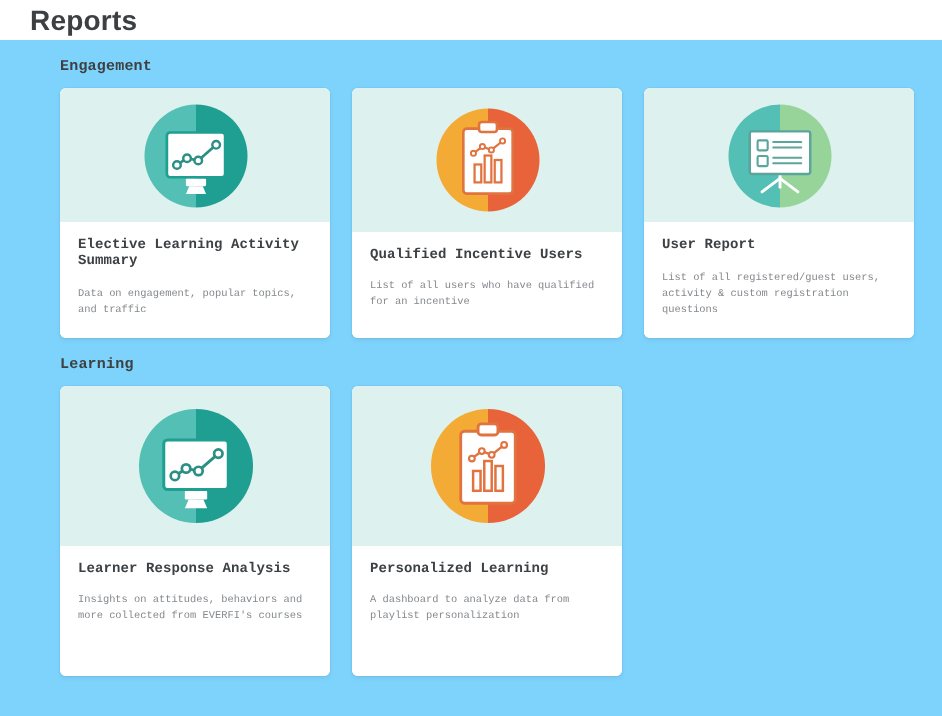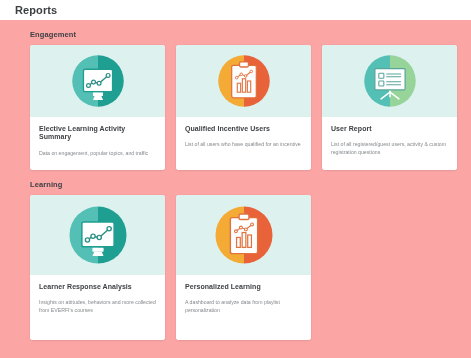--- a/index.html
+++ b/index.html
@@ -25,34 +25,35 @@
   
   .topbar {
     height: 20px;
     background: #ffffff;
     display: flex;
     align-items: center;
     padding-left: 15px;
     box-sizing: border-box;
   }
   .topbar-title {
-    font-size: 11px;
+    font-size: 14px;
     font-weight: bold;
     color: #3c4043;
     letter-spacing: 0.1px;
   }
 
   
   .page {
     position: relative;
     height: 338px;
-    background: #fca5a5;
+    background: #7dd3fc;
     padding: 0 13px 0 13px;
     box-sizing: border-box;
     overflow: hidden;
+    font-family: Liberation Mono, monospace;
   }
   .page-inner {
     width: 445px;
     margin: 0 auto;
   }
 
   .section {
     margin-top: 10px;
   }
   .section-title {

